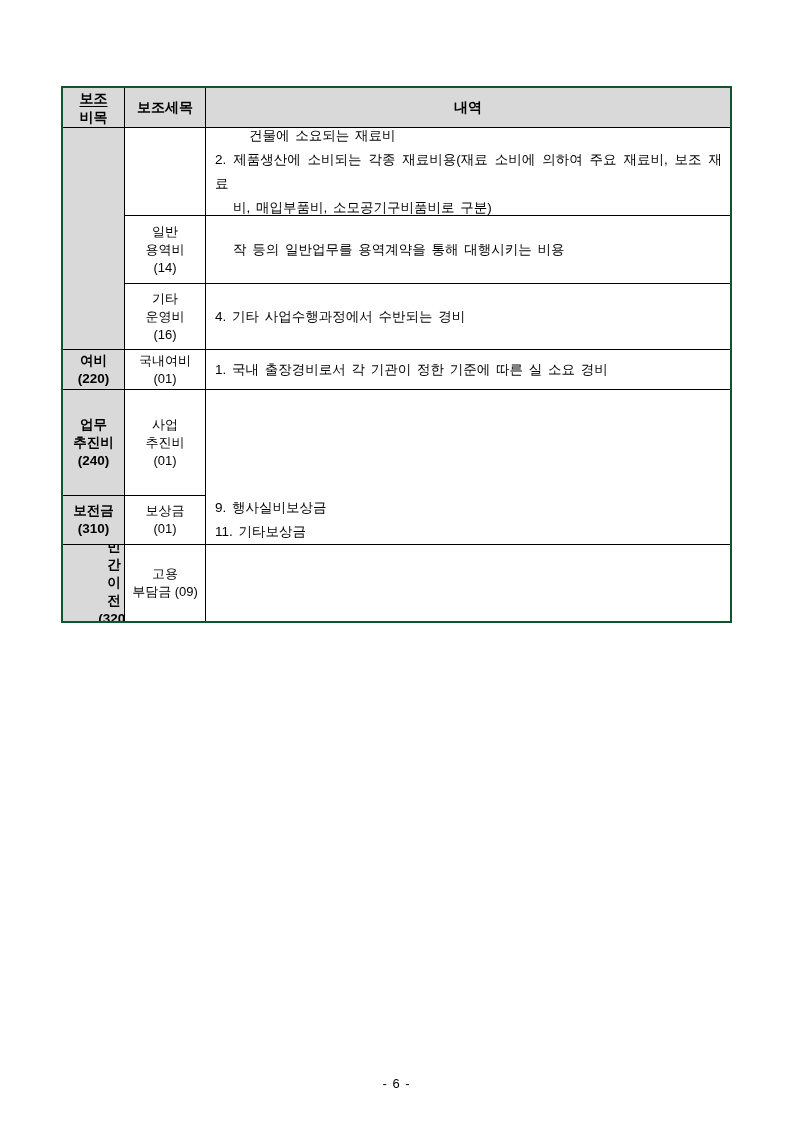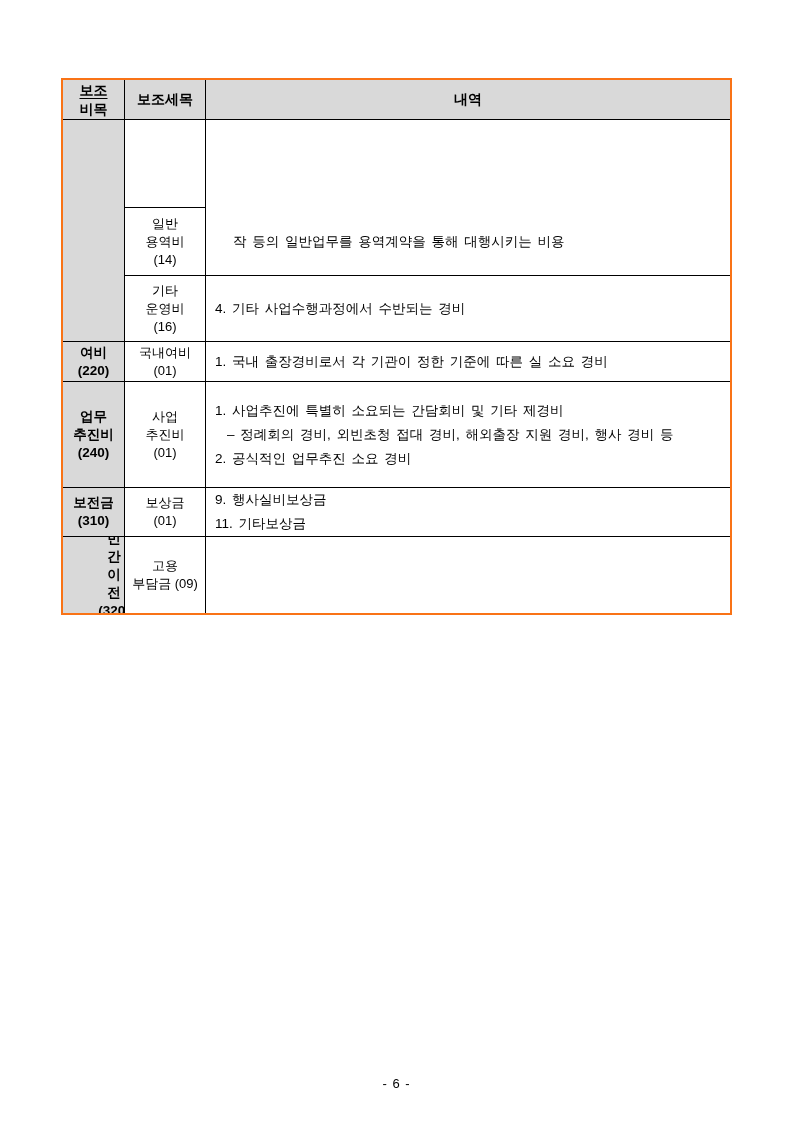--- a/index.html
+++ b/index.html
@@ -16,24 +16,24 @@
     overflow: hidden;
   }
   .page {
     position: absolute;
     inset: 0;
     background: #ffffff;
   }
   .tbl {
     position: absolute;
     left: 61px;
-    top: 78px;
+    top: 86px;
     width: 671px;
     box-sizing: border-box;
-    border: 2px solid #f97316;
+    border: 2px solid #14532d;
     display: grid;
     grid-template-columns: 62px 81px 1fr;
     grid-template-rows: 40px 88px 68px 66px 40px 106px 49px 76px;
   }
   .cell {
     box-sizing: border-box;
     border-right: 1px solid #000000;
     border-bottom: 1px solid #000000;
     overflow: hidden;
   }
@@ -103,20 +103,25 @@
     <div class="cell gray c-center hdr" style="grid-row:1;grid-column:1;">
       <div class="u">보조</div>
       <div>비목</div>
     </div>
     <div class="cell gray c-center hdr" style="grid-row:1;grid-column:2;">보조세목</div>
     <div class="cell gray c-center hdr no-r" style="grid-row:1;grid-column:3;">내역</div>
 
     <div class="cell gray" style="grid-row:2/5;grid-column:1;"></div>
 
     <div class="cell c-center subc" style="grid-row:2;grid-column:2;"></div>
+    <div class="cell det no-r" style="grid-row:2;grid-column:3;">
+      <div class="ln ind-deep">건물에 소요되는 재료비</div>
+      <div class="ln just">2. 제품생산에 소비되는 각종 재료비용(재료 소비에 의하여 주요 재료비, 보조 재료</div>
+      <div class="ln ind-cont">비, 매입부품비, 소모공기구비품비로 구분)</div>
+    </div>
 
     <div class="cell c-center subc" style="grid-row:3;grid-column:2;">
       <div>일반</div>
       <div>용역비</div>
       <div>(14)</div>
     </div>
     <div class="cell det no-r" style="grid-row:3;grid-column:3;">
       <div class="ln ind-cont">작 등의 일반업무를 용역계약을 통해 대행시키는 비용</div>
     </div>
 
@@ -144,25 +149,20 @@
     <div class="cell gray c-center cat" style="grid-row:6;grid-column:1;">
       <div>업무</div>
       <div>추진비</div>
       <div>(240)</div>
     </div>
     <div class="cell c-center subc" style="grid-row:6;grid-column:2;">
       <div>사업</div>
       <div>추진비</div>
       <div>(01)</div>
     </div>
-    <div class="cell det no-r" style="grid-row:6;grid-column:3;">
-      <div class="ln">1. 사업추진에 특별히 소요되는 간담회비 및 기타 제경비</div>
-      <div class="ln ind-sub">– 정례회의 경비, 외빈초청 접대 경비, 해외출장 지원 경비, 행사 경비 등</div>
-      <div class="ln">2. 공식적인 업무추진 소요 경비</div>
-    </div>
 
     <div class="cell gray c-center cat" style="grid-row:7;grid-column:1;">
       <div>보전금</div>
       <div>(310)</div>
     </div>
     <div class="cell c-center subc" style="grid-row:7;grid-column:2;">
       <div>보상금</div>
       <div>(01)</div>
     </div>
     <div class="cell det no-r" style="grid-row:7;grid-column:3;">

